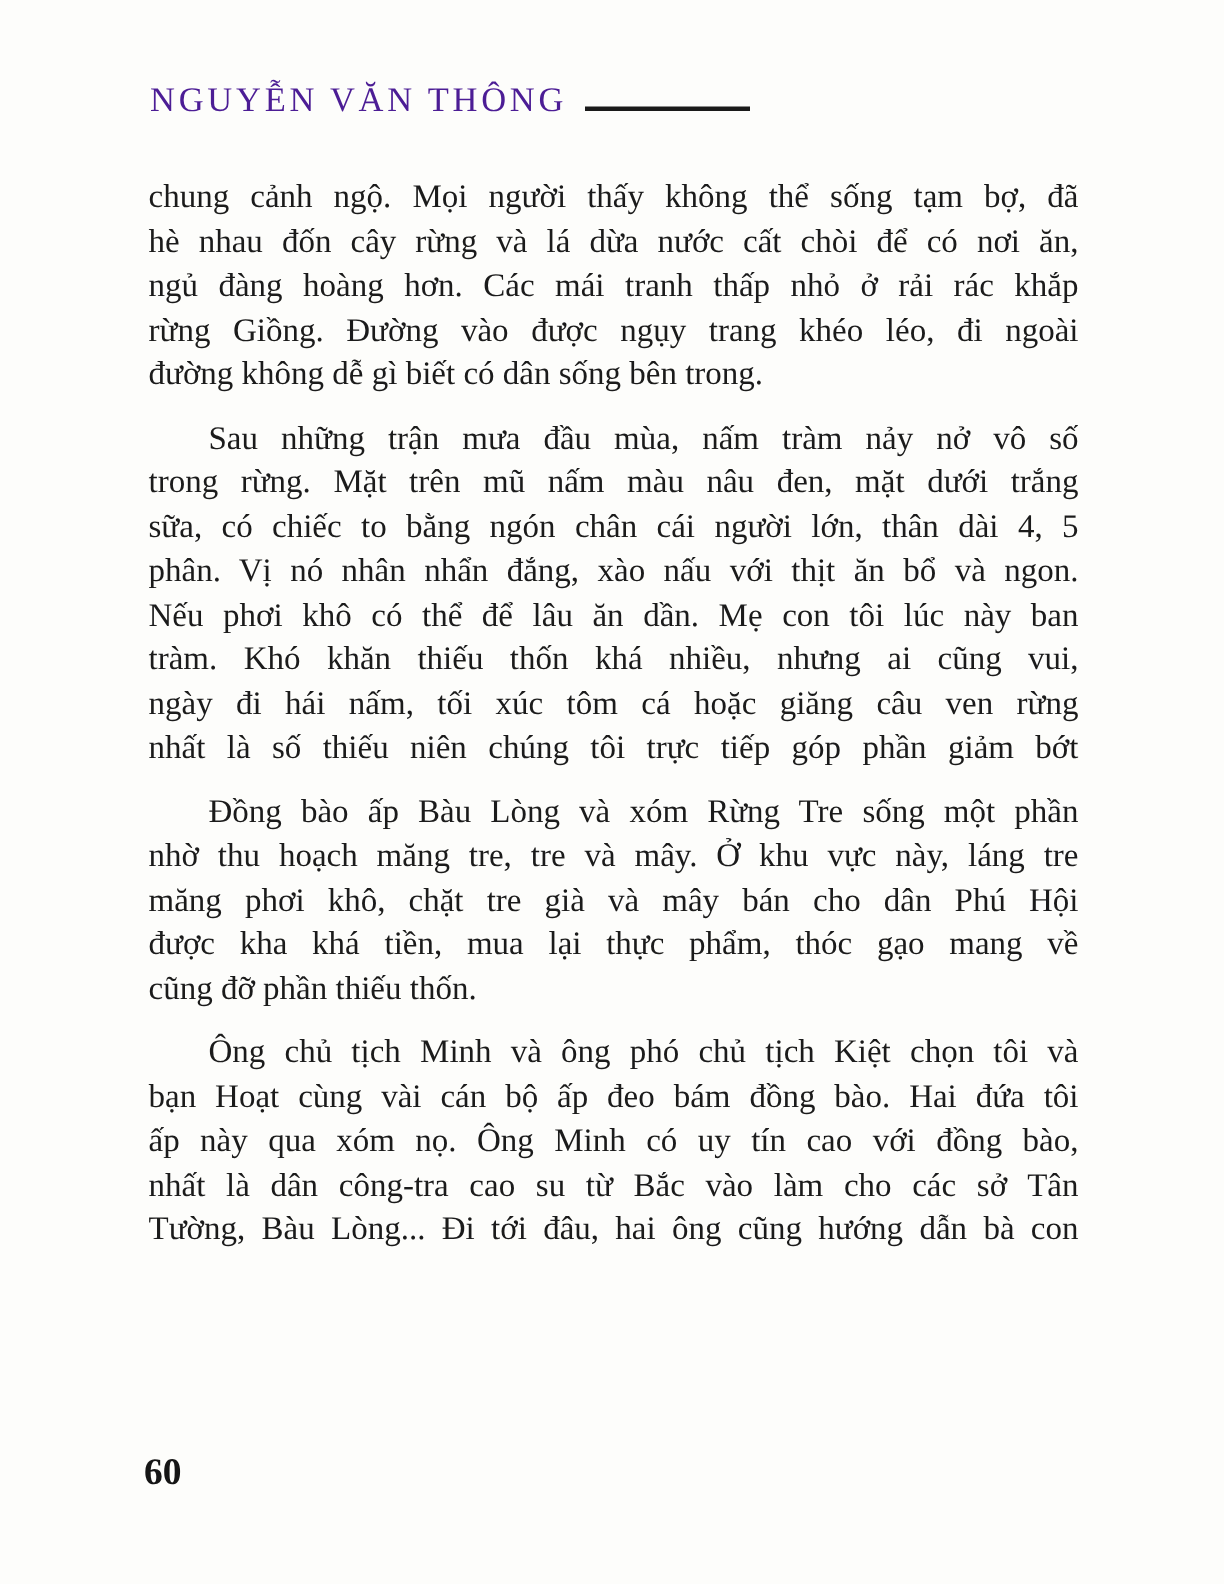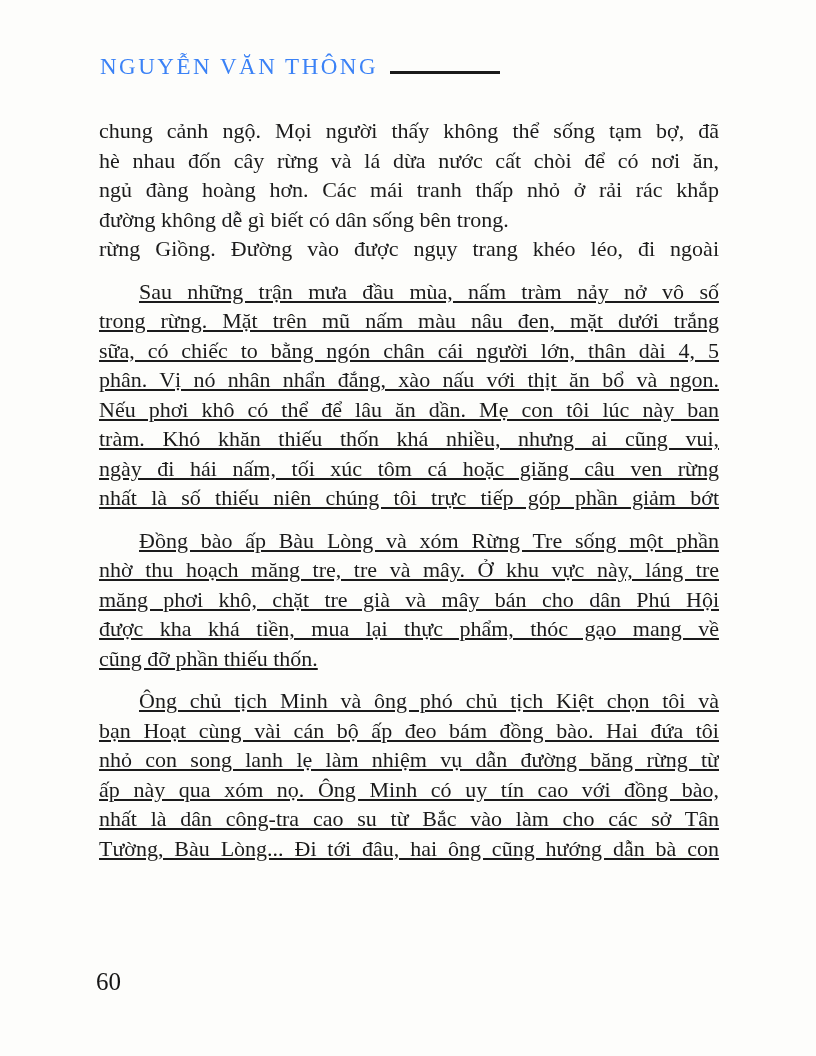--- a/index.html
+++ b/index.html
@@ -20,81 +20,81 @@
   
   .running-header {
     position: absolute;
     left: 100px;
     top: 54px;
     white-space: nowrap;
   }
   .author-name {
     font-size: 23px;
     letter-spacing: 2.5px;
-    color: #3b82f6;
+    color: #4c1d95;
   }
   .header-rule {
     display: inline-block;
     width: 110px;
     border-bottom: 3px solid #1a1a1a;
     margin-left: 12px;
     vertical-align: baseline;
     height: 1em;
   }
   
   .body-text {
     position: absolute;
     left: 99px;
     top: 116px;
     width: 620px;
     font-size: 22px;
   }
   .para { margin: 0; }
-  .para + .para { margin-top: 13px; text-decoration: underline; }
+  .para + .para { margin-top: 13px; }
   .line {
     height: 29.5px;
     line-height: 29.5px;
     text-align: justify;
     text-align-last: justify;
     overflow: hidden;
   }
   .line.flush {
     text-align-last: left;
   }
   .line.indent {
     text-indent: 40px;
   }
   
   .page-number {
     position: absolute;
     left: 96px;
     top: 968px;
     font-size: 25px;
-    font-weight: normal;
+    font-weight: bold;
     color: #151515;
     text-align: right;
   }
 </style>
 </head>
 <body>
 
 <div class="page">
 
   <div class="running-header">
     <span class="author-name">NGUYỄN VĂN THÔNG</span><span class="header-rule"></span>
   </div>
 
   <div class="body-text">
 
     <div class="para">
       <div class="line">chung cảnh ngộ. Mọi người thấy không thể sống tạm bợ, đã</div>
       <div class="line">hè nhau đốn cây rừng và lá dừa nước cất chòi để có nơi ăn,</div>
       <div class="line">ngủ đàng hoàng hơn. Các mái tranh thấp nhỏ ở rải rác khắp</div>
+      <div class="line">rừng Giồng. Đường vào được ngụy trang khéo léo, đi ngoài</div>
       <div class="line flush">đường không dễ gì biết có dân sống bên trong.</div>
-      <div class="line">rừng Giồng. Đường vào được ngụy trang khéo léo, đi ngoài</div>
     </div>
 
     <div class="para">
       <div class="line indent">Sau những trận mưa đầu mùa, nấm tràm nảy nở vô số</div>
       <div class="line">trong rừng. Mặt trên mũ nấm màu nâu đen, mặt dưới trắng</div>
       <div class="line">sữa, có chiếc to bằng ngón chân cái người lớn, thân dài 4, 5</div>
       <div class="line">phân. Vị nó nhân nhẩn đắng, xào nấu với thịt ăn bổ và ngon.</div>
       <div class="line">Nếu phơi khô có thể để lâu ăn dần. Mẹ con tôi lúc này ban</div>
       <div class="line">tràm. Khó khăn thiếu thốn khá nhiều, nhưng ai cũng vui,</div>
       <div class="line">ngày đi hái nấm, tối xúc tôm cá hoặc giăng câu ven rừng</div>
@@ -105,21 +105,20 @@
       <div class="line indent">Đồng bào ấp Bàu Lòng và xóm Rừng Tre sống một phần</div>
       <div class="line">nhờ thu hoạch măng tre, tre và mây. Ở khu vực này, láng tre</div>
       <div class="line">măng phơi khô, chặt tre già và mây bán cho dân Phú Hội</div>
       <div class="line">được kha khá tiền, mua lại thực phẩm, thóc gạo mang về</div>
       <div class="line flush">cũng đỡ phần thiếu thốn.</div>
     </div>
 
     <div class="para">
       <div class="line indent">Ông chủ tịch Minh và ông phó chủ tịch Kiệt chọn tôi và</div>
       <div class="line">bạn Hoạt cùng vài cán bộ ấp đeo bám đồng bào. Hai đứa tôi</div>
-      <div class="line">nhỏ con song lanh lẹ làm nhiệm vụ dẫn đường băng rừng từ</div>
       <div class="line">ấp này qua xóm nọ. Ông Minh có uy tín cao với đồng bào,</div>
       <div class="line">nhất là dân công-tra cao su từ Bắc vào làm cho các sở Tân</div>
       <div class="line">Tường, Bàu Lòng... Đi tới đâu, hai ông cũng hướng dẫn bà con</div>
     </div>
 
   </div>
 
   <div class="page-number">60</div>
 
 </div>

